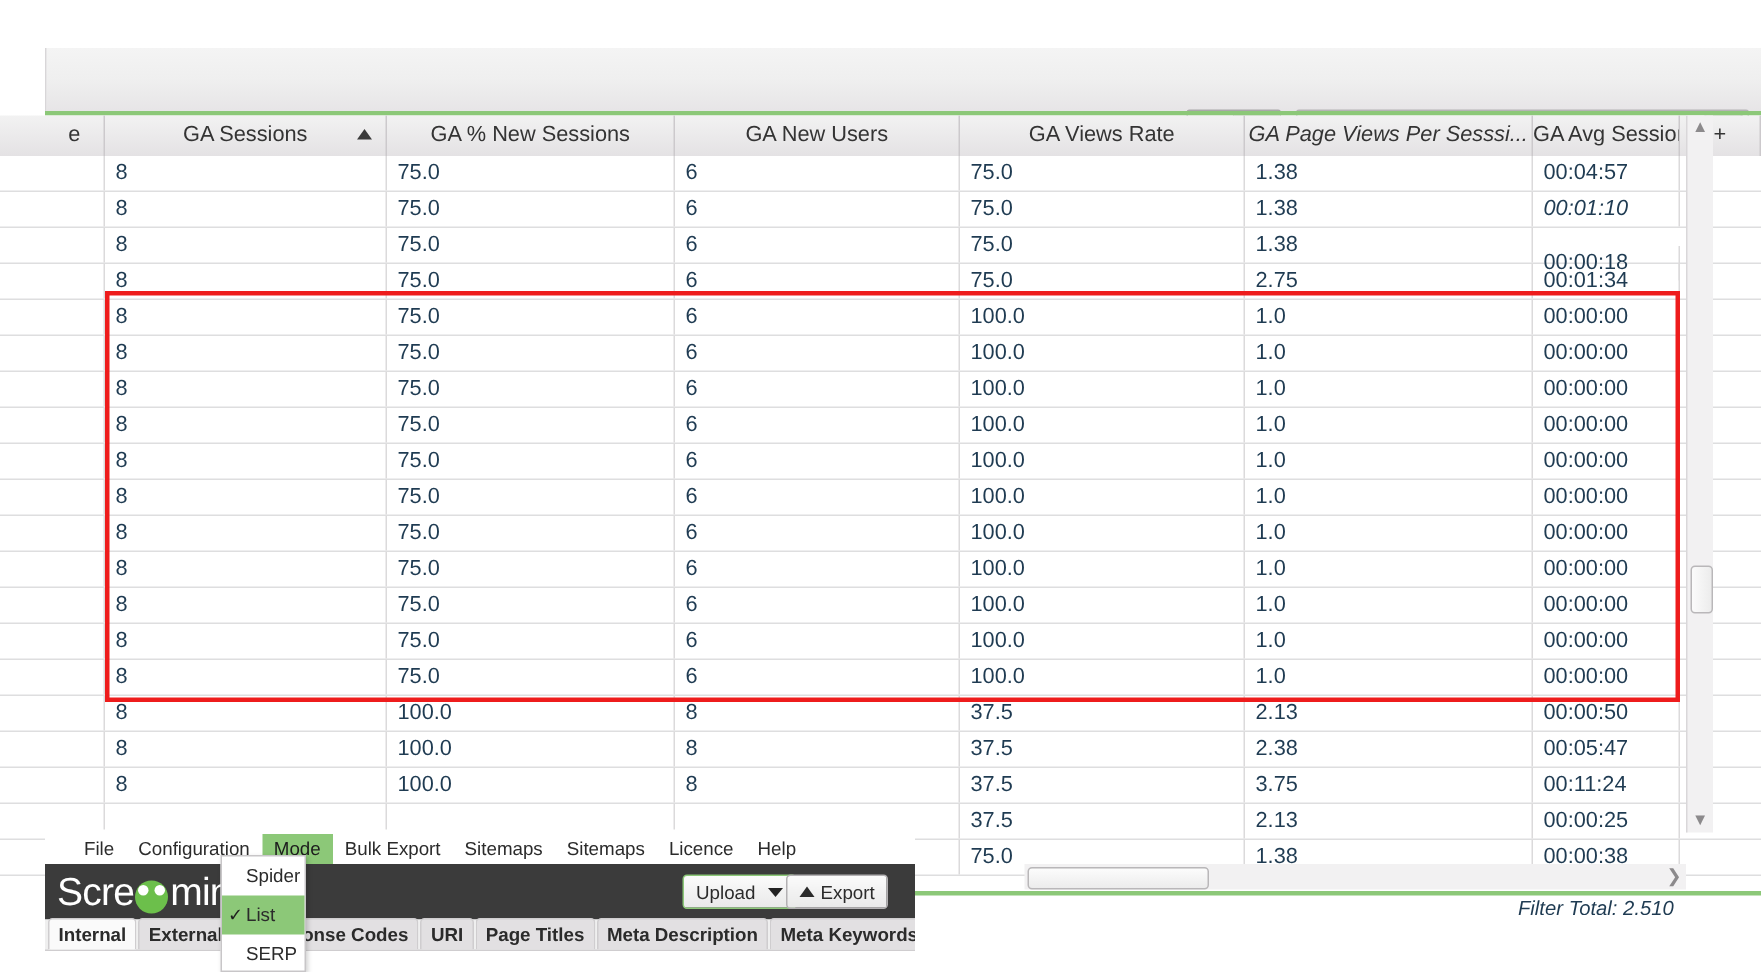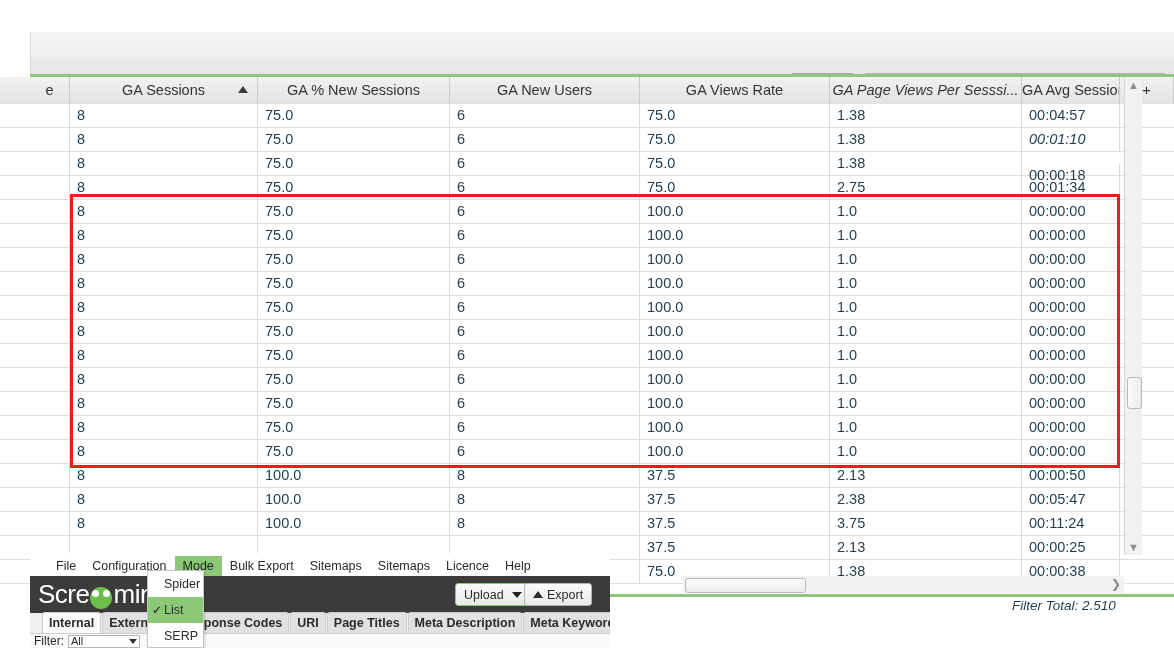--- a/index.html
+++ b/index.html
@@ -134,21 +134,21 @@
   }
   .btn-export{
     position:absolute;left:494px;top:7px;height:23px;padding:0 8px;
     background:linear-gradient(to bottom,#fbfbfb,#e9e9e9);border:1px solid #b3b1b3;border-radius:3px;
     font-size:12.5px;color:#2b2b2b;display:flex;align-items:center;gap:4px;box-sizing:border-box;
   }
   .up-arrow{width:0;height:0;border-left:5px solid transparent;border-right:5px solid transparent;border-bottom:7px solid #2b2b2b;}
   .sf-tabs{
     position:absolute;left:0;top:82px;width:619px;height:21px;
     background:#efefef;border-bottom:1px solid #cfcdcf;
-    display:flex;align-items:flex-end;font-size:12.5px;font-weight:bold;color:#2b2b2b;padding-left:12px;box-sizing:border-box;
+    display:flex;align-items:flex-end;font-size:12.5px;font-weight:bold;color:#2b2b2b;padding-left:2px;box-sizing:border-box;
   }
   .tab{
     padding:3px 6px;border:1px solid #cfcdcf;border-bottom:none;background:#e2e0e2;
     margin-right:1px;border-radius:3px 3px 0 0;white-space:nowrap;
   }
   .tab.sel{background:#fafafa;}
   .sf-filterbar{
     position:absolute;left:0;top:103px;width:580px;height:14px;background:#fafafa;
     display:flex;align-items:center;font-size:12px;color:#2b2b2b;padding-left:4px;box-sizing:border-box;gap:4px;
   }
@@ -453,27 +453,20 @@
       <span class="tab sel">Internal</span>
       <span class="tab">External</span>
       <span class="tab">P</span>
       <span class="tab">sponse Codes</span>
       <span class="tab">URI</span>
       <span class="tab">Page Titles</span>
       <span class="tab">Meta Description</span>
       <span class="tab">Meta Keywords</span>
     </div>
 
-  <div class="sf-filterbar">
-    <span>Filter:</span>
-    <span class="filter-combo">
-      <span>All</span>
-      <span class="mini-caret"></span>
-    </span>
-  </div>
 </div>
 
 <div class="mode-menu" id="mode-menu">
     <div class="mode-item">
       <span>Spider</span>
     </div>
     <div class="mode-item sel">
       <span class="chk">✓</span>
       <span>List</span>
     </div>

